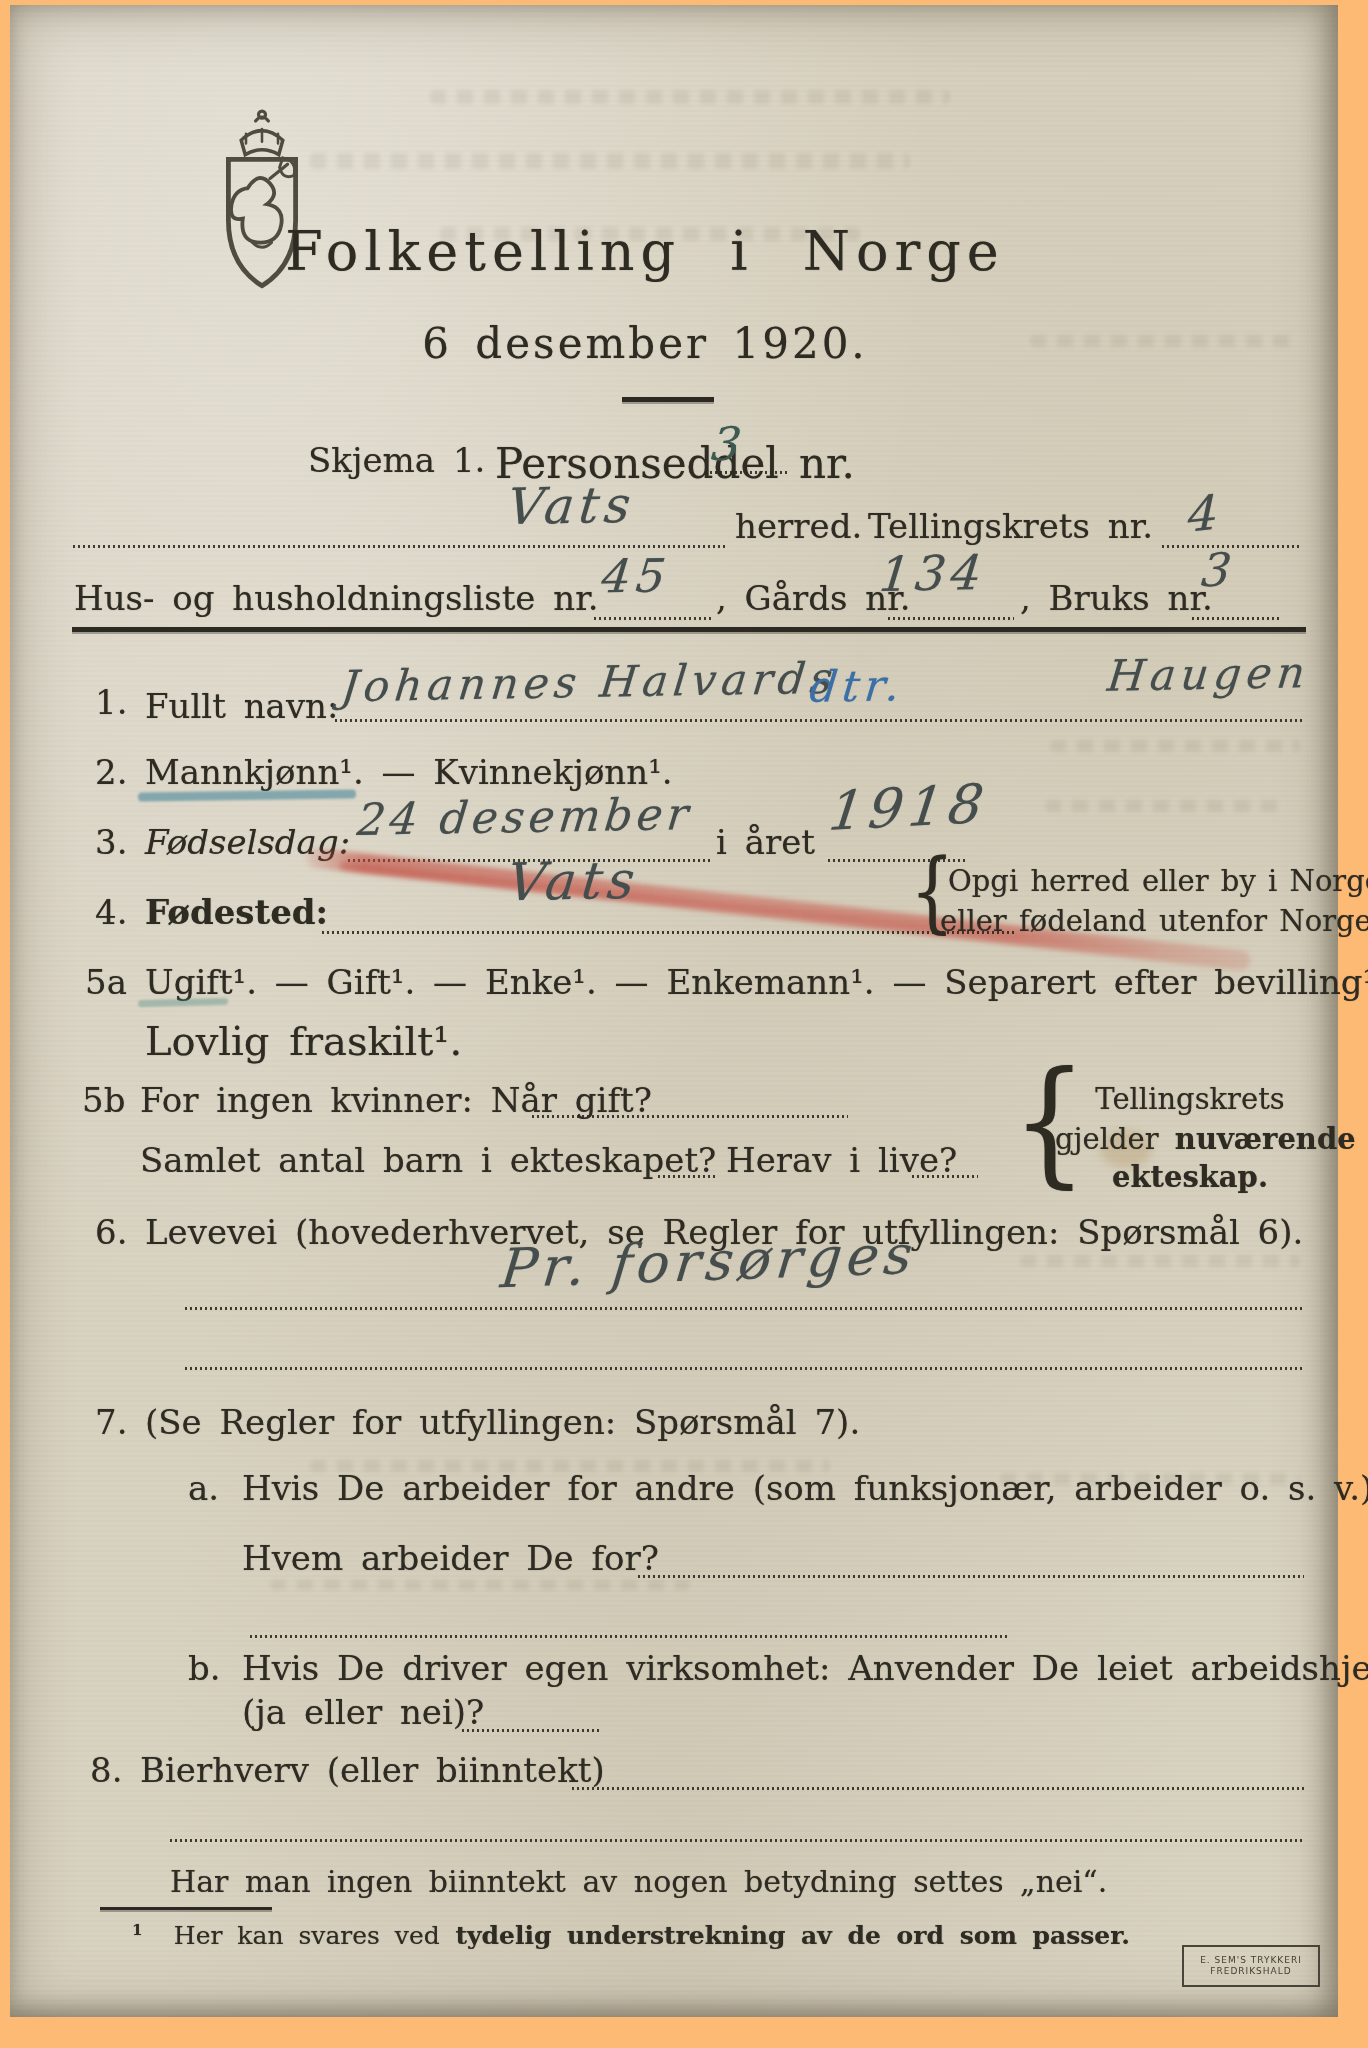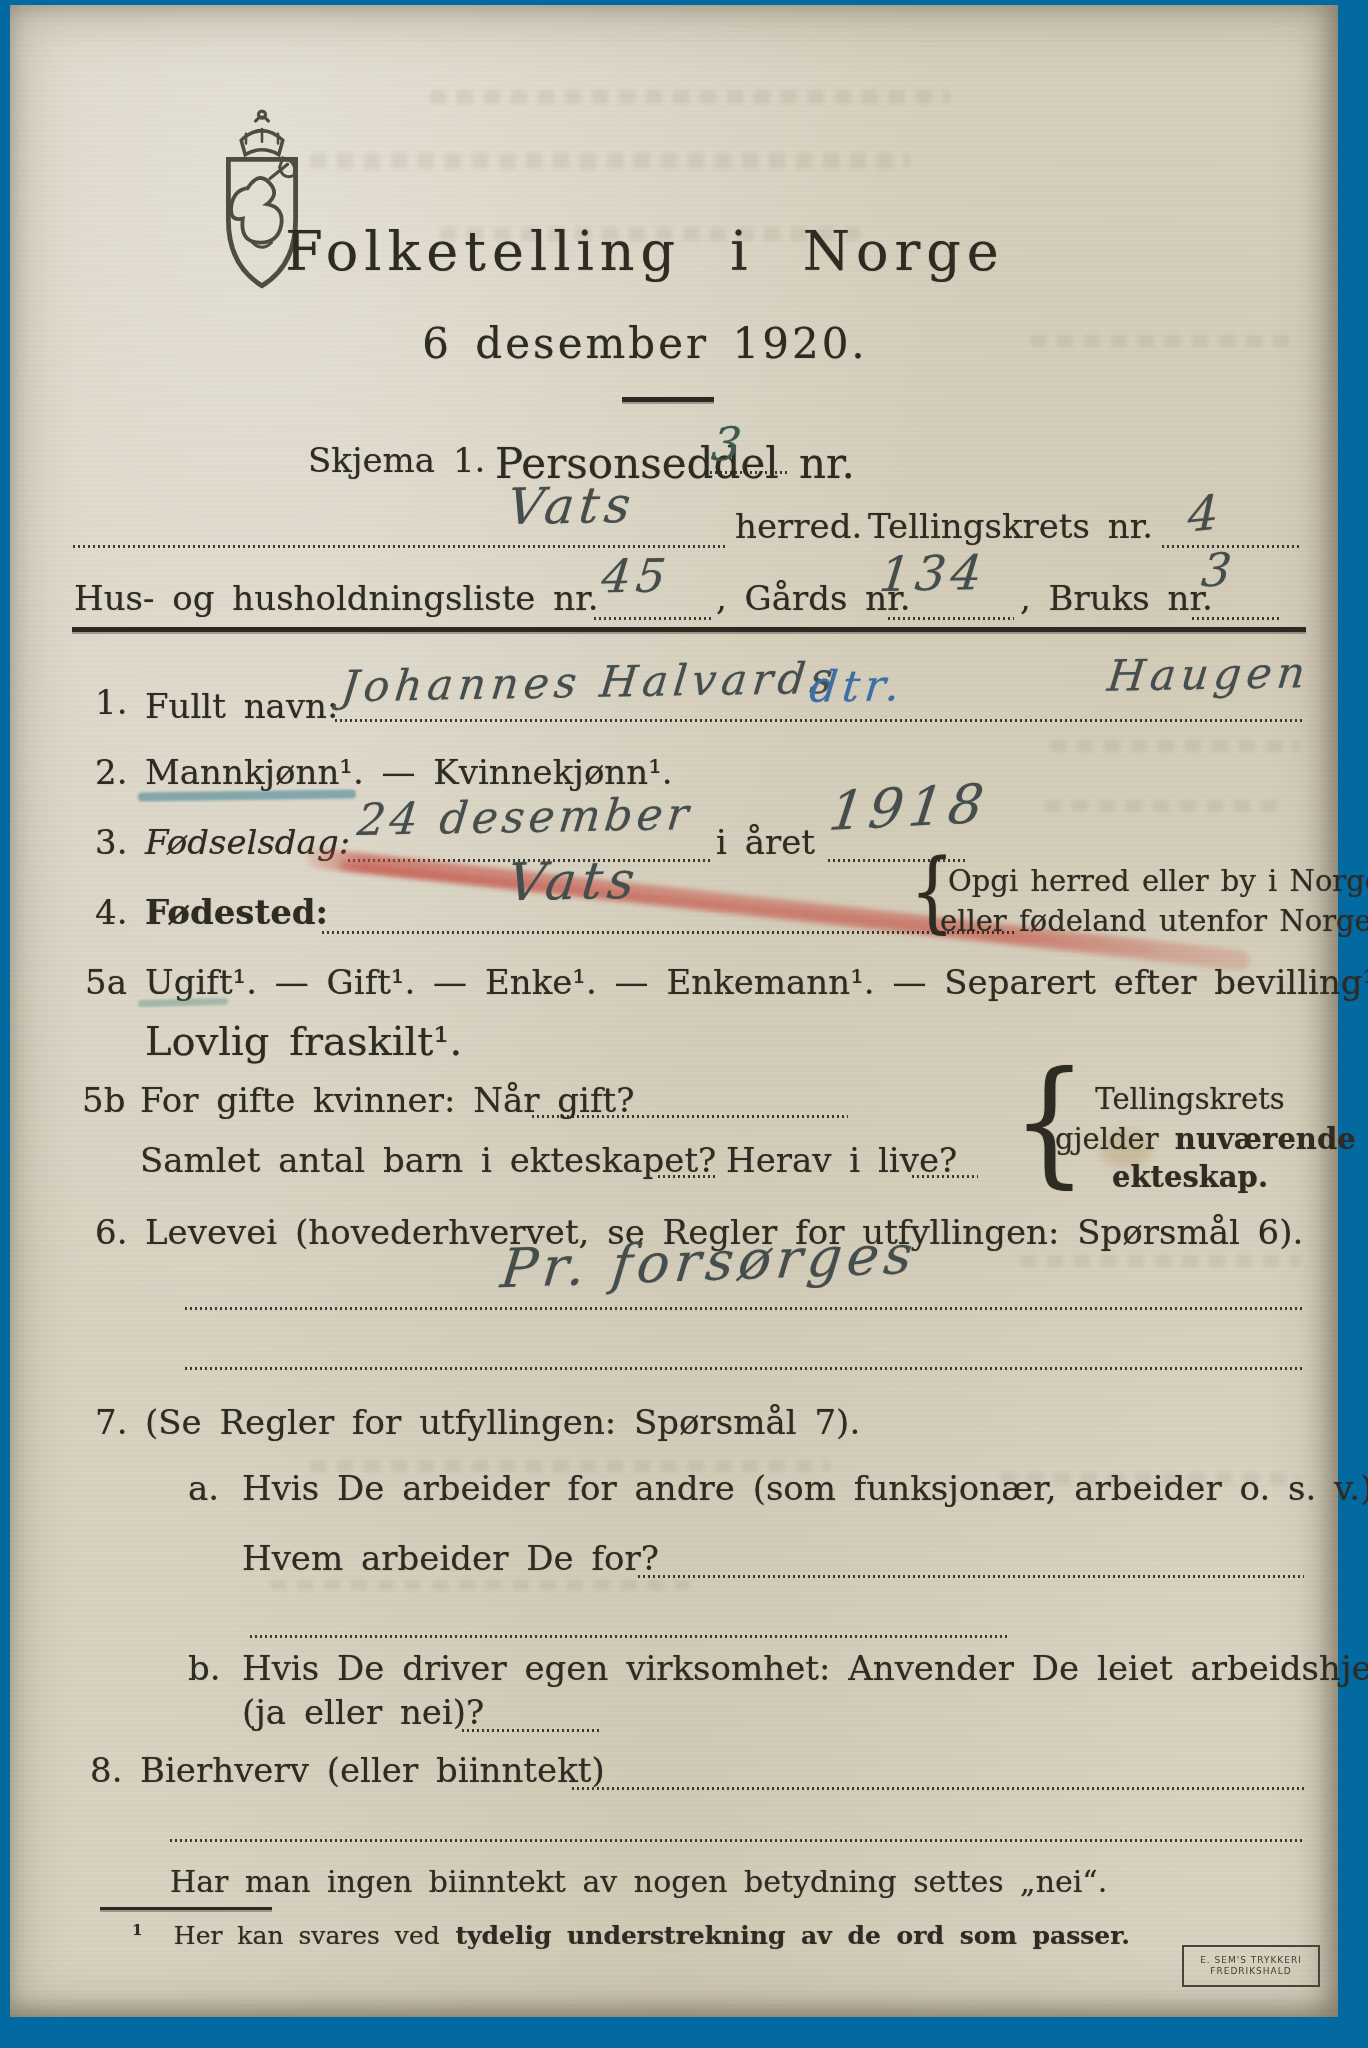--- a/index.html
+++ b/index.html
@@ -1,16 +1,16 @@
 <!DOCTYPE html>
 <html><head>
 <meta charset="utf-8">
 <style>
   html,body{margin:0;padding:0;background:#0d0b08;}
-  #stage{position:relative;width:1368px;height:2048px;overflow:hidden;background:#0369a1;
+  #stage{position:relative;width:1368px;height:2048px;overflow:hidden;background:#fdba74;
          font-family:"DejaVu Serif","Liberation Serif",serif;}
   .paper{position:absolute;left:10px;top:5px;width:1328px;height:2012px;
          background-color:#d8d2c1;
          background-image:
            radial-gradient(ellipse at 18% 8%, rgba(255,255,255,0.30), transparent 45%),
            radial-gradient(ellipse at 85% 30%, rgba(167,150,112,0.10), transparent 50%),
            radial-gradient(ellipse at 50% 95%, rgba(150,135,100,0.12), transparent 55%),
            repeating-linear-gradient(0deg, rgba(120,108,80,0.035) 0 2px, transparent 2px 5px);
          box-shadow: inset 0 0 60px rgba(80,70,45,0.35), inset -14px 0 22px rgba(60,52,35,0.25), inset 0 -10px 18px rgba(60,52,35,0.22);}
   .abs{position:absolute;line-height:1;white-space:nowrap;}
@@ -120,21 +120,21 @@
     <div class="abs print brace" style="left:900px;top:852px;font-size:70px;transform:scaleY(1.25);">{</div>
     <div class="abs print" style="left:938px;top:862px;font-size:29px;word-spacing:3px;">Opgi herred eller by i Norge</div>
     <div class="abs print" style="left:930px;top:902px;font-size:29px;word-spacing:3px;">eller fødeland utenfor Norge.</div>
 
     <div class="abs print" style="left:75px;top:960px;font-size:34px;">5a</div>
     <div class="abs print" style="left:135px;top:960px;font-size:34px;">Ugift¹. — Gift¹. — Enke¹. — Enkemann¹. — Separert efter bevilling¹. —</div>
     <div class="bluemark" style="left:128px;top:994px;width:90px;height:7px;background:rgba(80,140,130,0.40);transform:rotate(-1.5deg);"></div>
     <div class="abs print" style="left:135px;top:1016px;font-size:40px;">Lovlig fraskilt¹.</div>
 
     <div class="abs print" style="left:72px;top:1078px;font-size:34px;">5b</div>
-    <div class="abs print" style="left:130px;top:1078px;font-size:34px;">For gifte kvinner:  Når gift?</div>
+    <div class="abs print" style="left:130px;top:1078px;font-size:34px;">For ingen kvinner:  Når gift?</div>
     <div class="dl" style="left:522px;top:1110px;width:316px;"></div>
     <div class="abs print" style="left:130px;top:1138px;font-size:34px;">Samlet antal barn i ekteskapet?</div>
     <div class="dl" style="left:648px;top:1170px;width:60px;"></div>
     <div class="abs print" style="left:716px;top:1138px;font-size:34px;">Herav i live?</div>
     <div class="abs print brace" style="left:1002px;top:1058px;font-size:118px;transform:scaleY(1.15);">{</div>
     <div class="dl" style="left:902px;top:1170px;width:66px;"></div>
     <div class="abs print" style="left:1055px;top:1080px;width:250px;text-align:center;font-size:29px;">Tellingskrets</div>
     <div class="abs print" style="left:1045px;top:1120px;width:270px;text-align:center;font-size:29px;"><span>gjelder</span> <b>nuværende</b></div>
     <div class="abs print" style="left:1055px;top:1158px;width:250px;text-align:center;font-size:29px;font-weight:bold;">ekteskap.</div>
 

